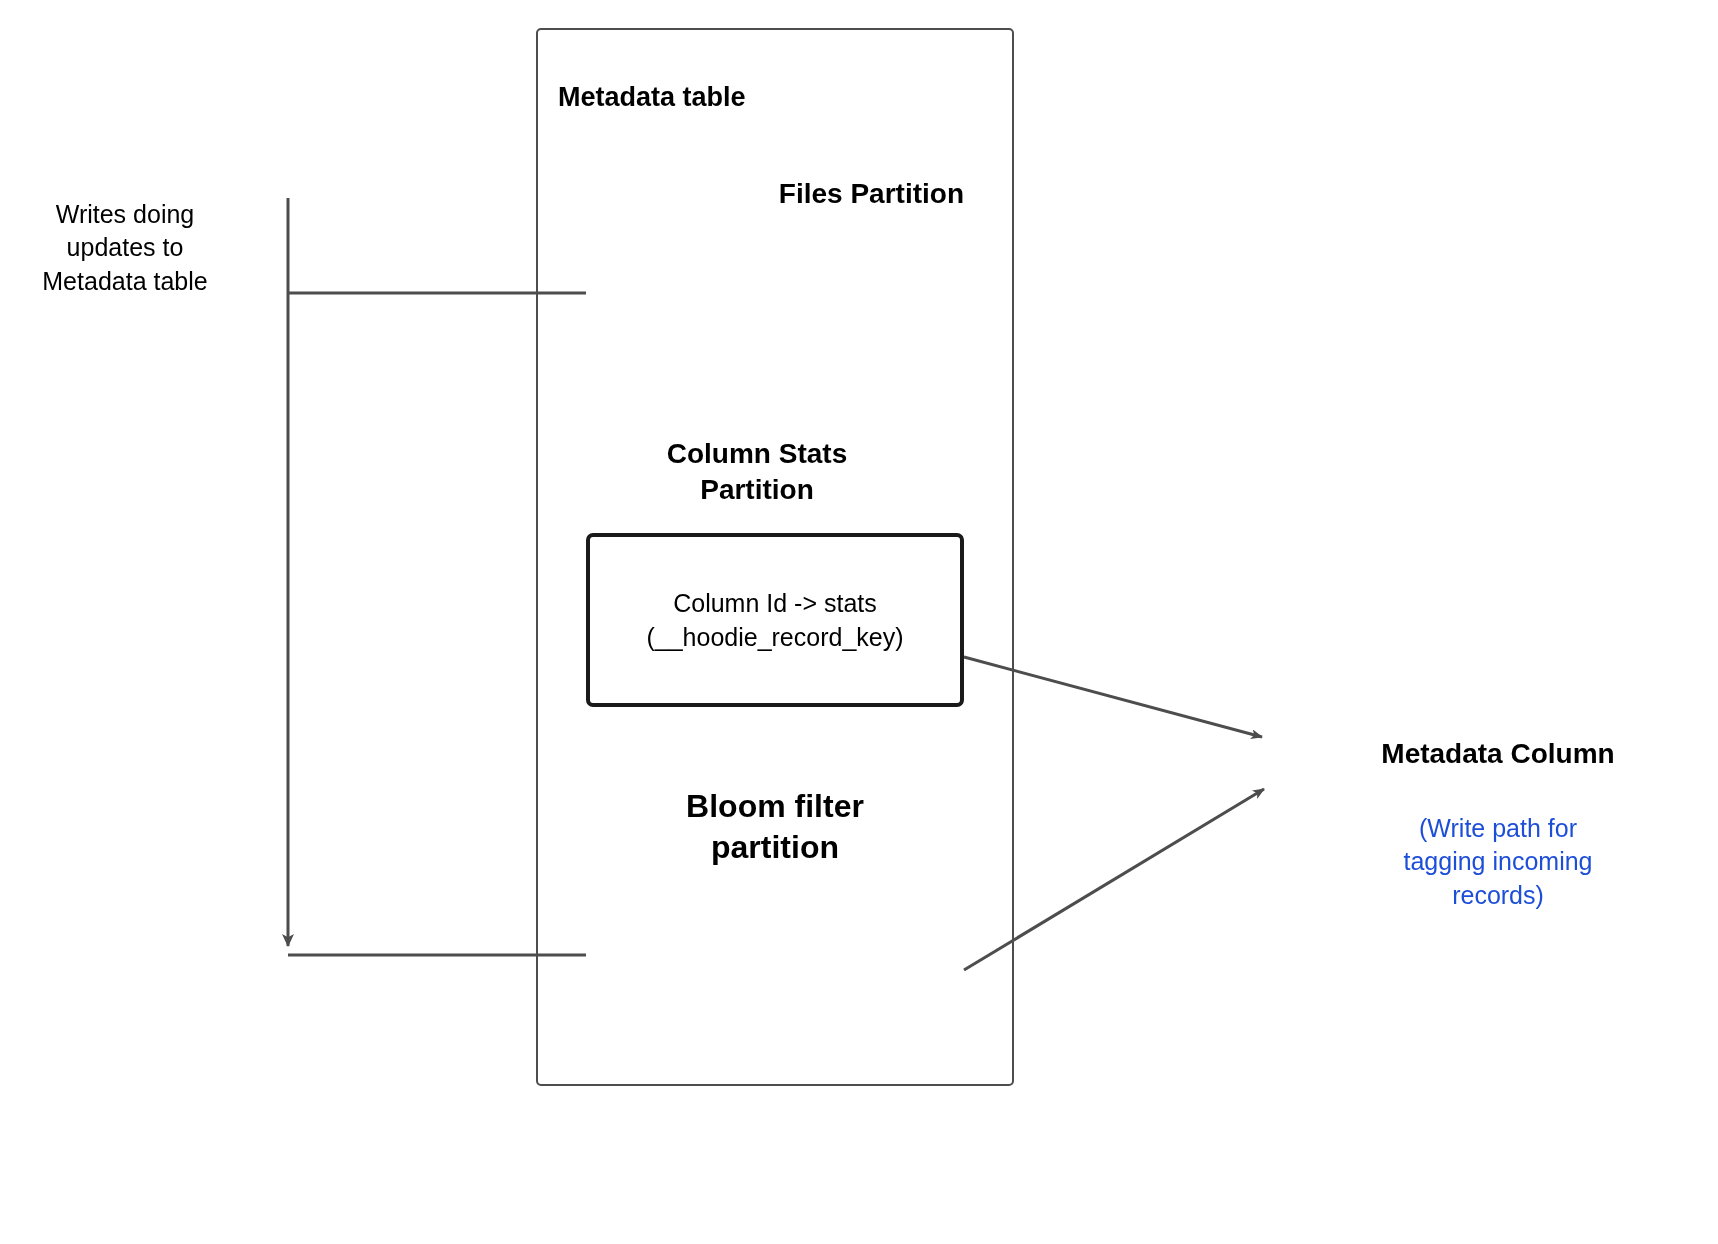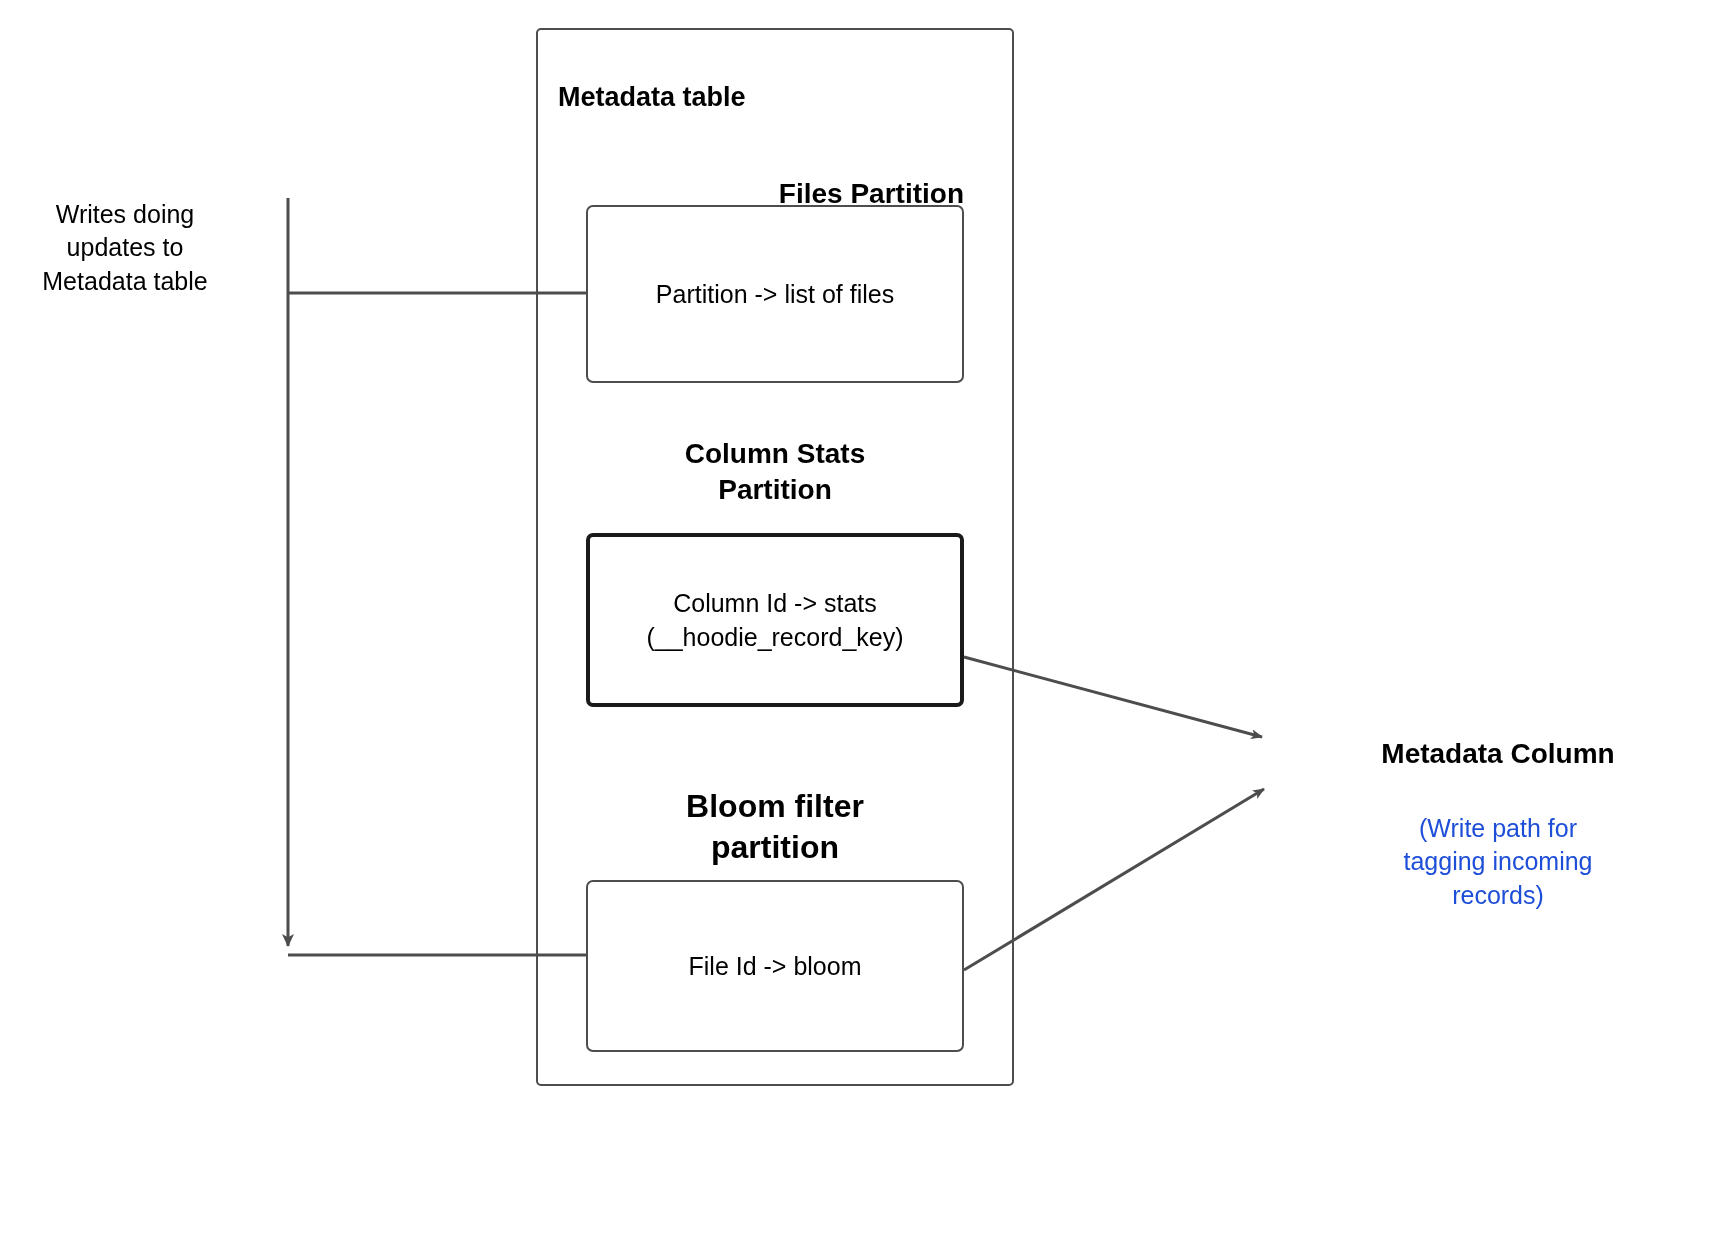--- a/index.html
+++ b/index.html
@@ -82,21 +82,21 @@
   }
   .files-title {
     left: 586px;
     top: 148px;
     width: 378px;
     font-size: 28px;
     text-align: right;
     margin-top: 28px;
   }
   .colstats-title {
-    left: 586px;
+    left: 568px;
     top: 436px;
     width: 378px;
     font-size: 28px;
     text-align: center;
   }
   .bloom-title {
     left: 586px;
     top: 786px;
     width: 378px;
     font-size: 32px;
@@ -166,35 +166,29 @@
 
   <div class="left-label">Writes doing
 updates to
 Metadata table</div>
 
   <div class="outer-box"></div>
 
   <div class="heading-bold mt-title">Metadata table</div>
 
   <div class="heading-bold files-title">Files Partition</div>
-  <div class="inner-box files-box">
-    <span class="body-text">Partition -&gt; list of files</span>
-  </div>
 
   <div class="heading-bold colstats-title">Column Stats
 Partition</div>
   <div class="inner-box colstats-box emphasis">
     <span class="body-text">Column Id  -&gt; stats
 (__hoodie_record_key)</span>
   </div>
 
   <div class="heading-bold bloom-title">Bloom filter
 partition</div>
-  <div class="inner-box bloom-box">
-    <span class="body-text">File Id -&gt; bloom</span>
-  </div>
 
   <div class="mi-title">Metadata Column</div>
   <div class="mi-sub">(Write path for
 tagging incoming
 records)</div>
 
 </div>
 
 </body></html>

